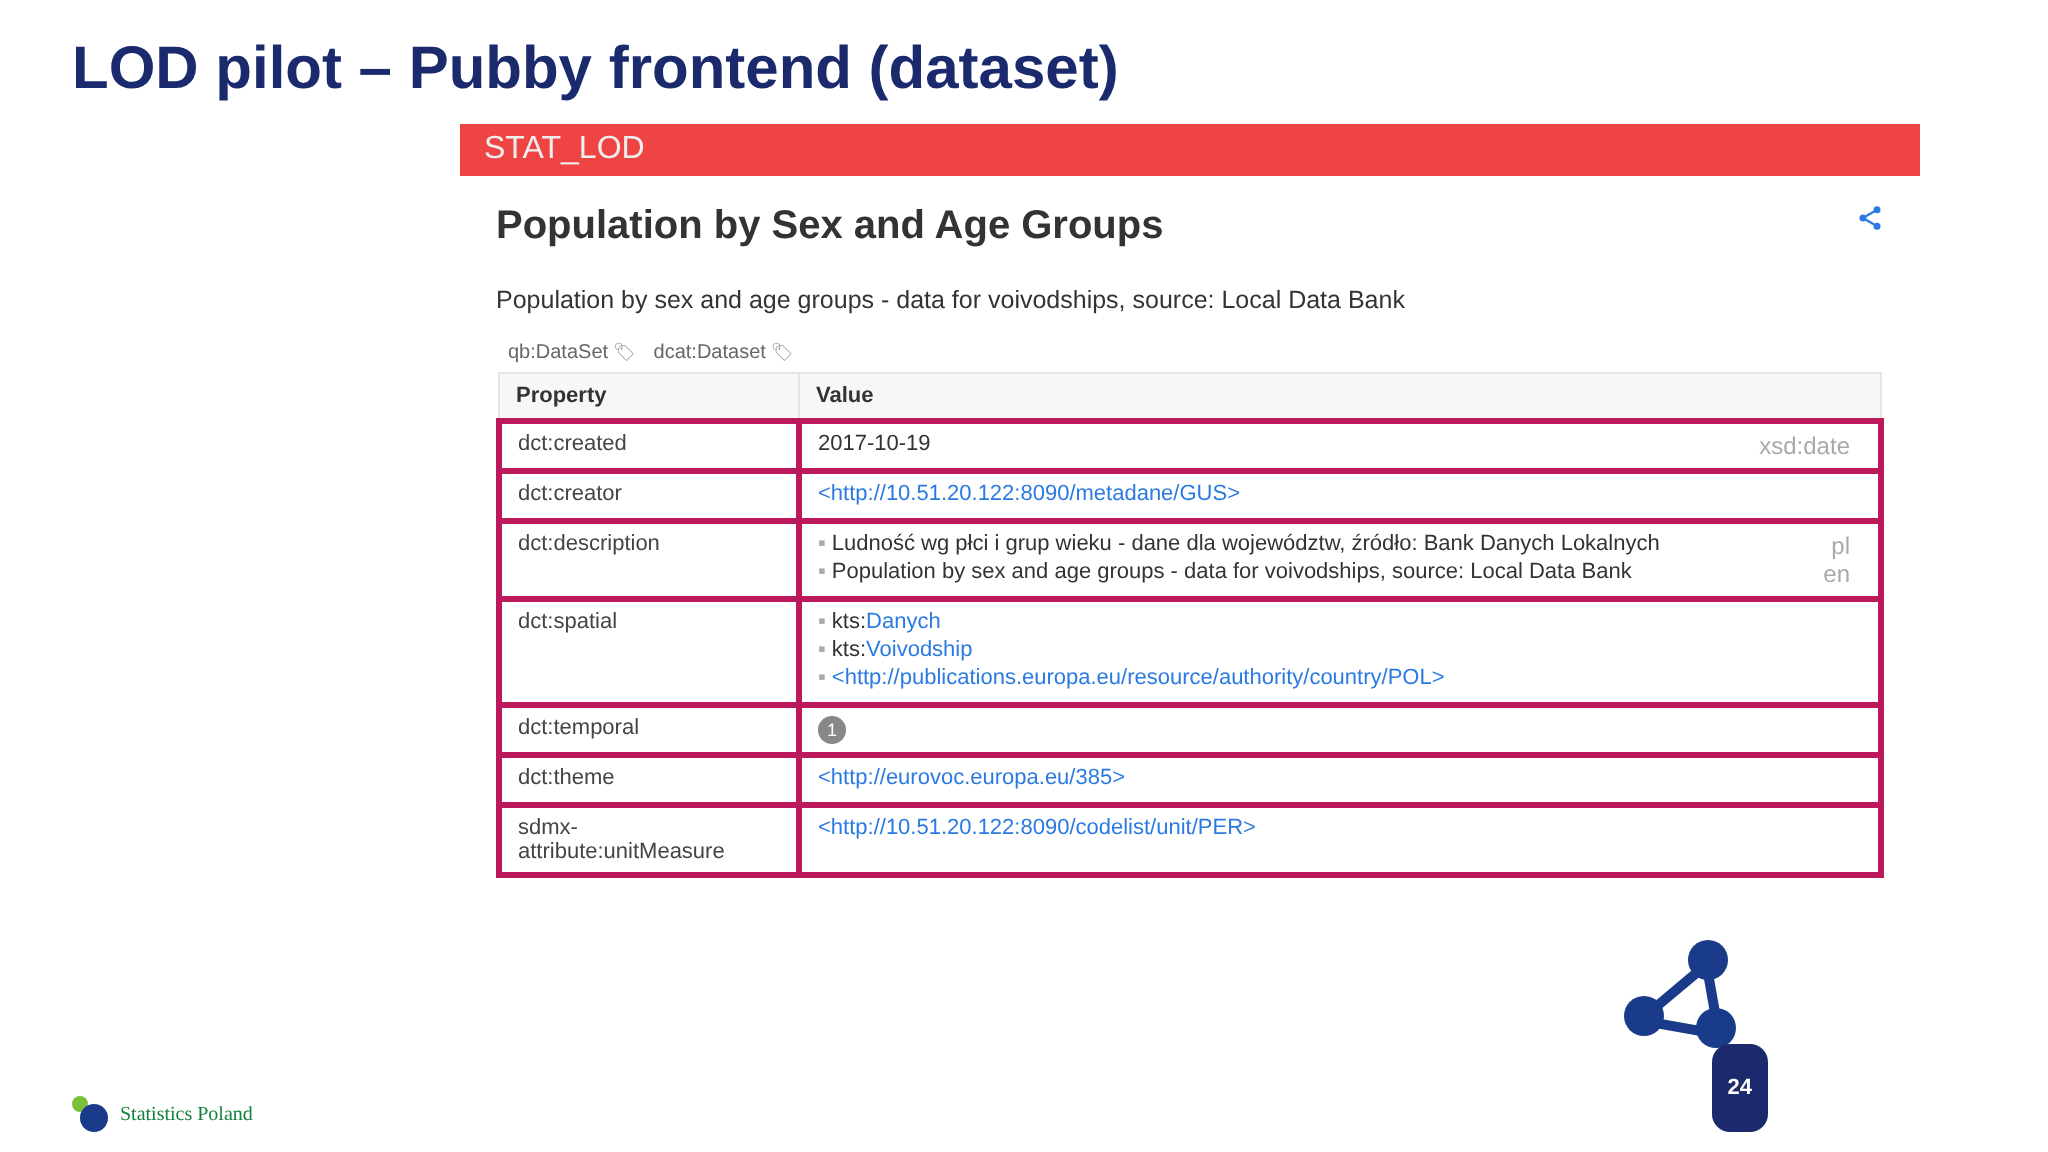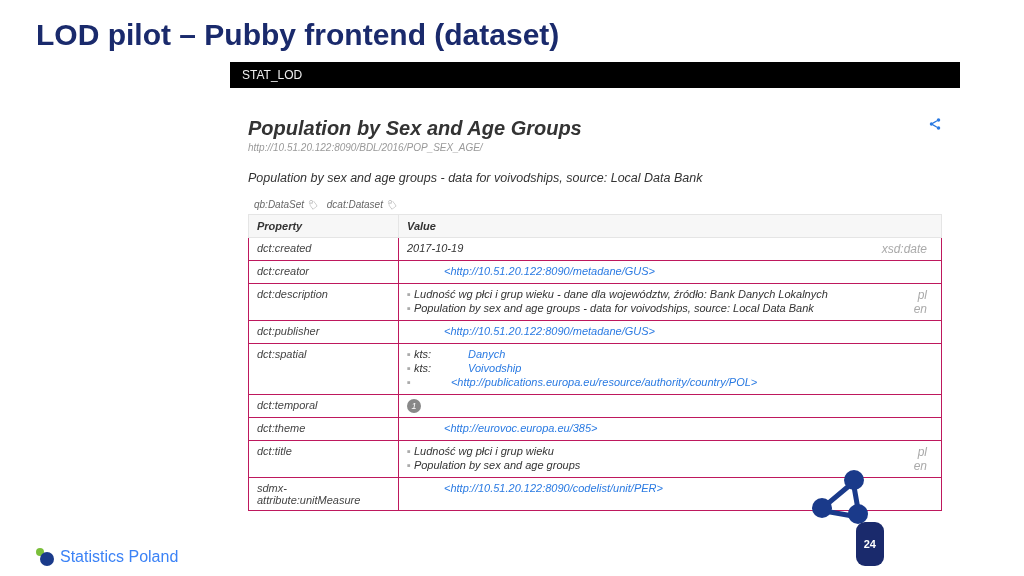--- a/index.html
+++ b/index.html
@@ -1,45 +1,45 @@
 <!DOCTYPE html>
 <html><head>
 <meta charset="utf-8">
 <style>
   * { box-sizing: border-box; margin: 0; padding: 0; }
   html, body { width: 1024px; height: 576px; font-family: Arial, Helvetica, sans-serif; background: #fff; overflow: hidden; }
   .slide { position: relative; width: 898px; height: 576px; }
   .slide-title { position: absolute; top: 18px; left: 36px; font-size: 30px; font-weight: 700; color: #1a2a6c; }
   .app-frame { position: absolute; top: 62px; left: 230px; width: 730px; height: 470px; background: #fff; }
-  .app-header { background: #000000; color: #eee; height: 26px; line-height: 26px; padding-left: 12px; font-size: 12px; }
-  .page-body { padding: 29px 18px 0 18px; font-style: italic; }
+  .app-header { background: #ef4444; color: #eee; height: 26px; line-height: 26px; padding-left: 12px; font-size: 16px; }
+  .page-body { padding: 14px 18px 0 18px; }
   .page-title-row { display: flex; justify-content: space-between; align-items: flex-start; }
   .page-title { font-size: 20px; font-weight: 700; color: #333; }
   .share-icon { color: #2a7ae2; font-size: 14px; }
   .uri { font-size: 10px; color: #999; margin-top: 2px; }
   .desc { margin-top: 18px; font-size: 12.5px; color: #333; }
   .types-row { text-align: left; font-size: 10px; color: #666; margin-top: 14px; }
   .types-row .tag { margin-left: 6px; }
   .types-row .tag::after { content: " 🏷"; font-size: 9px; color: #999; }
   table.props { width: 100%; border-collapse: collapse; margin-top: 4px; font-size: 11px; color: #333; }
   table.props th { text-align: left; font-weight: 700; background: #f7f7f7; border: 1px solid #e5e5e5; padding: 5px 8px; }
-  table.props td { border: 1px solid #be185d; padding: 4px 8px; vertical-align: top; }
+  table.props td { border: 3px solid #be185d; padding: 4px 8px; vertical-align: top; }
   table.props td.prop { width: 150px; color: #444; }
   table.props td.val { position: relative; }
-  .link { color: #2a7ae2; margin-left: 37px; }
+  .link { color: #2a7ae2; }
   .meta { position: absolute; right: 6px; font-size: 12px; color: #aaa; }
   .bul { color: #aaa; margin-right: 3px; }
   .badge { display: inline-block; min-width: 14px; height: 14px; padding: 0 4px; border-radius: 7px; background: #888; color: #fff; font-size: 9px; line-height: 14px; text-align: center; }
   .vline { height: 14px; position: relative; }
   
   .footer-logo { position: absolute; bottom: 10px; left: 36px; display: flex; align-items: center; gap: 6px; }
   .logo-dot { position: relative; width: 18px; height: 18px; }
   .logo-dot .big { position: absolute; width: 14px; height: 14px; border-radius: 50%; background: #1a3a8a; left: 4px; top: 4px; }
   .logo-dot .small { position: absolute; width: 8px; height: 8px; border-radius: 50%; background: #7bbf3a; left: 0; top: 0; }
-  .footer-text { font-size: 16px; color: #3b82f6; }
+  .footer-text { font-size: 10px; color: #15803d; font-family: Liberation Serif, serif; }
   .page-num { position: absolute; bottom: 10px; right: 14px; background: #1a2a6c; color: #fff; font-size: 11px; font-weight: 700; padding: 16px 8px; border-radius: 9px; }
   .rdf-icon { position: absolute; right: 28px; bottom: 50px; width: 62px; height: 62px; }
   .rdf-icon .node { position: absolute; width: 20px; height: 20px; border-radius: 50%; background: #1a3a8a; }
   .rdf-icon .n1 { left: 4px; top: 34px; }
   .rdf-icon .n2 { left: 36px; top: 6px; }
   .rdf-icon .n3 { left: 40px; top: 40px; }
   .rdf-icon .edge { position: absolute; background: #1a3a8a; height: 5px; border-radius: 3px; transform-origin: left center; }
   .rdf-icon .e1 { left: 14px; top: 42px; width: 36px; transform: rotate(-40deg); }
   .rdf-icon .e2 { left: 14px; top: 44px; width: 38px; transform: rotate(10deg); }
   .rdf-icon .e3 { left: 46px; top: 20px; width: 30px; transform: rotate(80deg); }
@@ -49,21 +49,20 @@
 
 <div class="slide">
   <div class="slide-title">LOD pilot – Pubby frontend (dataset)</div>
 
   <div class="app-frame">
     <div class="app-header">STAT_LOD</div>
     <div class="page-body">
       <div class="page-title-row">
         <div>
           <div class="page-title">Population by Sex and Age Groups</div>
-          <div class="uri">http://10.51.20.122:8090/BDL/2016/POP_SEX_AGE/</div>
         </div>
         <span class="share-icon">
           <svg width="14" height="14" viewBox="0 0 24 24" fill="#2a7ae2">
               <circle cx="18" cy="5" r="3"></circle>
               <circle cx="6" cy="12" r="3"></circle>
               <circle cx="18" cy="19" r="3"></circle>
               <path d="M8.5 10.5l7-4M8.5 13.5l7 4" stroke="#2a7ae2" stroke-width="2"></path>
             </svg>
         </span>
       </div>
@@ -93,50 +92,37 @@
               </td>
             </tr>
             <tr>
               <td class="prop">dct:description</td>
               <td class="val">
                 <div class="vline"><span class="bul">▪</span><span>Ludność wg płci i grup wieku - dane dla województw, źródło: Bank Danych Lokalnych</span><span class="meta">pl</span></div>
                 <div class="vline"><span class="bul">▪</span><span>Population by sex and age groups - data for voivodships, source: Local Data Bank</span><span class="meta">en</span></div>
               </td>
             </tr>
             <tr>
-              <td class="prop">dct:publisher</td>
-              <td class="val">
-                <div class="vline"><span class="link">&lt;http://10.51.20.122:8090/metadane/GUS&gt;</span></div>
-              </td>
-            </tr>
-            <tr>
               <td class="prop">dct:spatial</td>
               <td class="val">
                 <div class="vline"><span class="bul">▪</span><span>kts:</span><span class="link">Danych</span></div>
                 <div class="vline"><span class="bul">▪</span><span>kts:</span><span class="link">Voivodship</span></div>
                 <div class="vline"><span class="bul">▪</span><span class="link">&lt;http://publications.europa.eu/resource/authority/country/POL&gt;</span></div>
               </td>
             </tr>
             <tr>
               <td class="prop">dct:temporal</td>
               <td class="val">
                 <div class="vline"><span class="badge">1</span></div>
               </td>
             </tr>
             <tr>
               <td class="prop">dct:theme</td>
               <td class="val">
                 <div class="vline"><span class="link">&lt;http://eurovoc.europa.eu/385&gt;</span></div>
-              </td>
-            </tr>
-            <tr>
-              <td class="prop">dct:title</td>
-              <td class="val">
-                <div class="vline"><span class="bul">▪</span><span>Ludność wg płci i grup wieku</span><span class="meta">pl</span></div>
-                <div class="vline"><span class="bul">▪</span><span>Population by sex and age groups</span><span class="meta">en</span></div>
               </td>
             </tr>
             <tr>
               <td class="prop">sdmx-attribute:unitMeasure</td>
               <td class="val">
                 <div class="vline"><span class="link">&lt;http://10.51.20.122:8090/codelist/unit/PER&gt;</span></div>
               </td>
             </tr>
           </tbody>
       </table>

